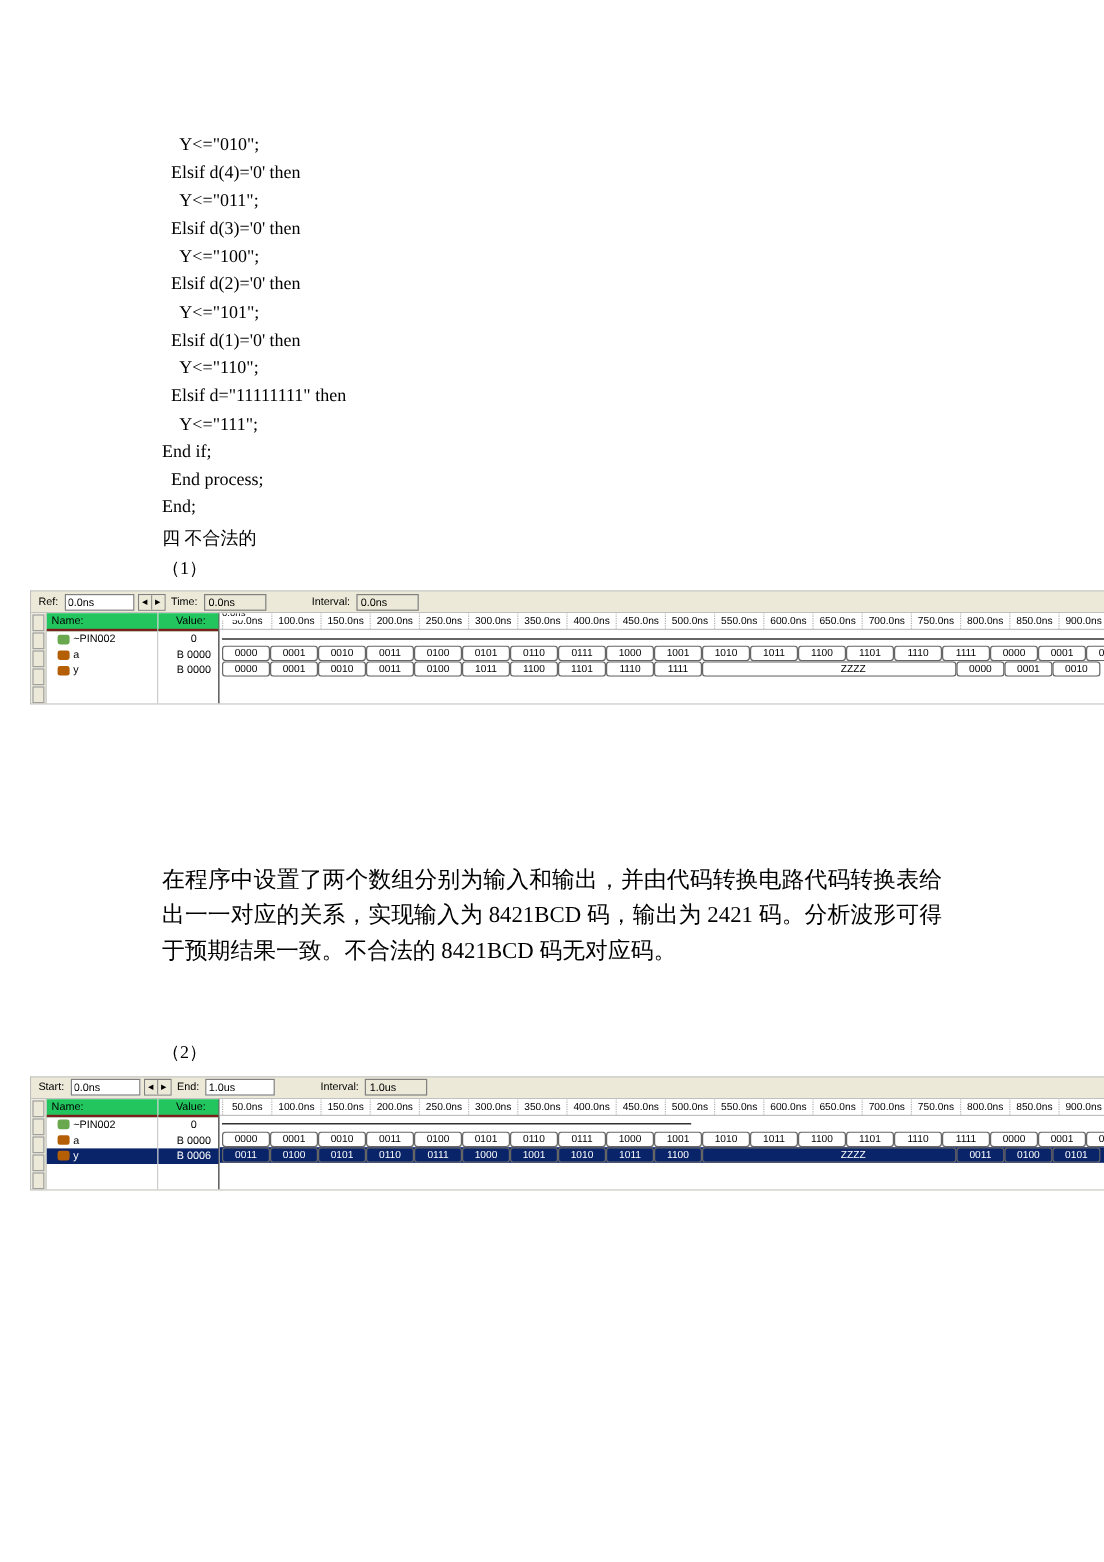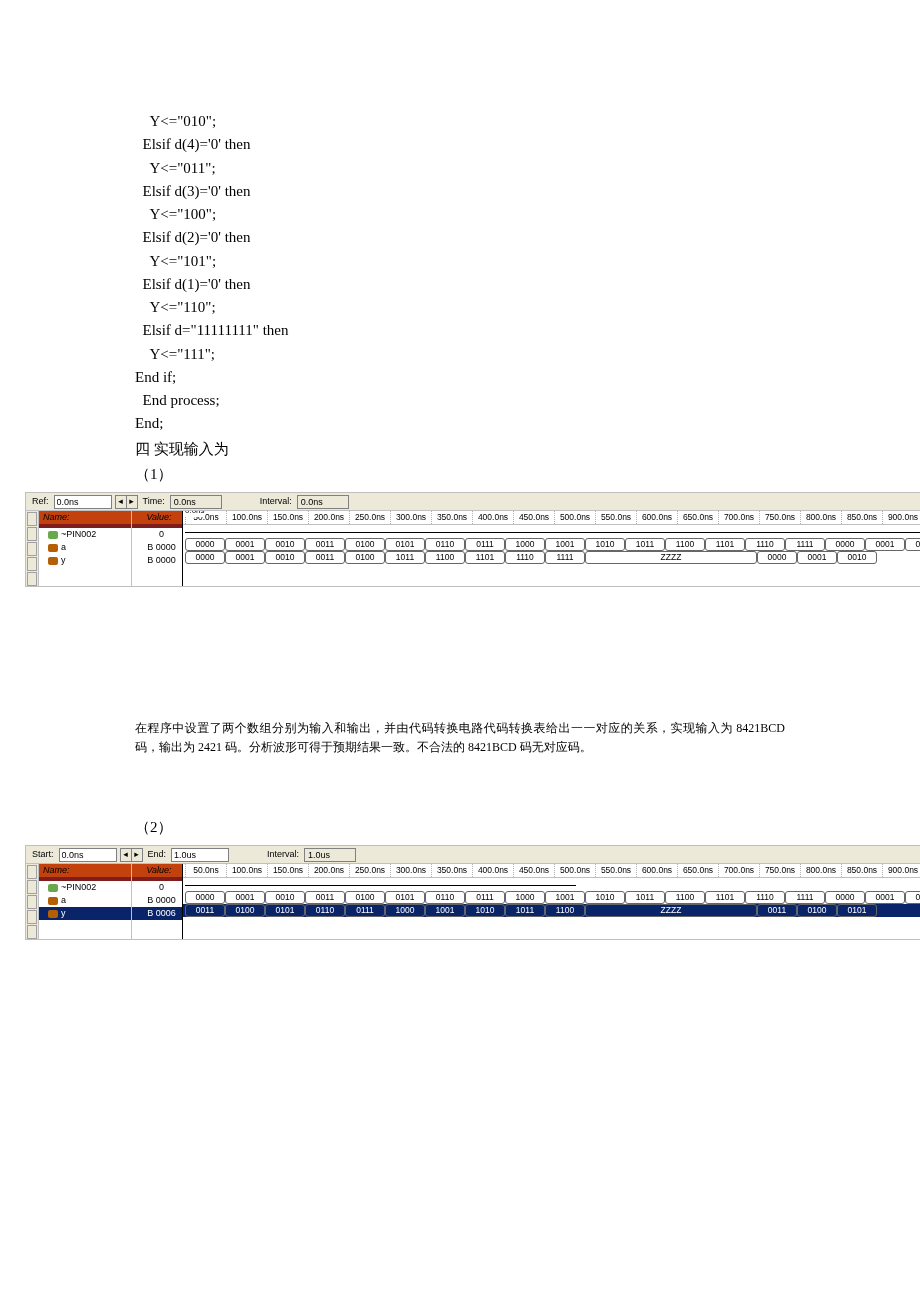--- a/index.html
+++ b/index.html
@@ -20,21 +20,21 @@
     font-size: 15px;
     line-height: 1.55;
   }
   .section-heading {
     margin-top: 2px;
     font-size: 15px;
   }
   .para {
     text-align: justify;
     margin-top: 12px;
-    font-size: 12px;
+    font-size: 19px;
     line-height: 1.55;
   }
   .big-gap { height: 120px; }
   .med-gap { height: 58px; }
 
   
   .wave-wrap {
     margin: 6px -110px 0 -110px;
     width: 930px;
     font-family: Tahoma, Arial, sans-serif;
@@ -119,24 +119,23 @@
   }
   .wave-col {
     flex: 1;
     position: relative;
     background: #fff;
     overflow: hidden;
   }
   .col-header {
     height: 13px;
     line-height: 13px;
-    border-bottom: 4px solid #7f1d1d;
+    border-bottom: 2px solid #7f1d1d;
     padding-left: 4px;
-    background: #c2410c;
-    font-style: italic;
+    background: #22c55e;
   }
   .sig-row {
     height: 13px;
     line-height: 13px;
     padding-left: 9px;
     white-space: nowrap;
     overflow: hidden;
   }
   .sig-row.sel {
     background: #0a246a;
@@ -195,21 +194,21 @@
     min-width: 38px;
     text-align: center;
     font-size: 8.5px;
     height: 11px;
     line-height: 11px;
     border: 1px solid #666;
     border-radius: 3px;
     margin: 0 0px;
     background: inherit;
   }
-  .bus-cell.wide { min-width: 170px; }
+  .bus-cell.wide { min-width: 170px; padding-left: 40px; }
   .icon-pin {
     display:inline-block;
     width:10px; height:8px;
     background:#6aa84f;
     border-radius:2px;
     margin-right:3px;
     vertical-align:middle;
   }
   .icon-bus {
     display:inline-block;
@@ -234,21 +233,21 @@
   Elsif d(2)='0' then
     Y&lt;="101";
   Elsif d(1)='0' then
     Y&lt;="110";
   Elsif d="11111111" then
     Y&lt;="111";
 End if;
   End process;
 End;</div>
 
-  <div class="section-heading">四  实现输入为</div>
+  <div class="section-heading">四  不合法的</div>
   <div class="section-heading">（1）</div>
 
   <div class="wave-wrap">
     <div class="tool-row">
       <span class="lbl">Ref:</span>
       <input class="tf" value="0.0ns" style="">
       <span class="btn-pair">
           <span>◂</span>
           <span>▸</span>
         </span>

